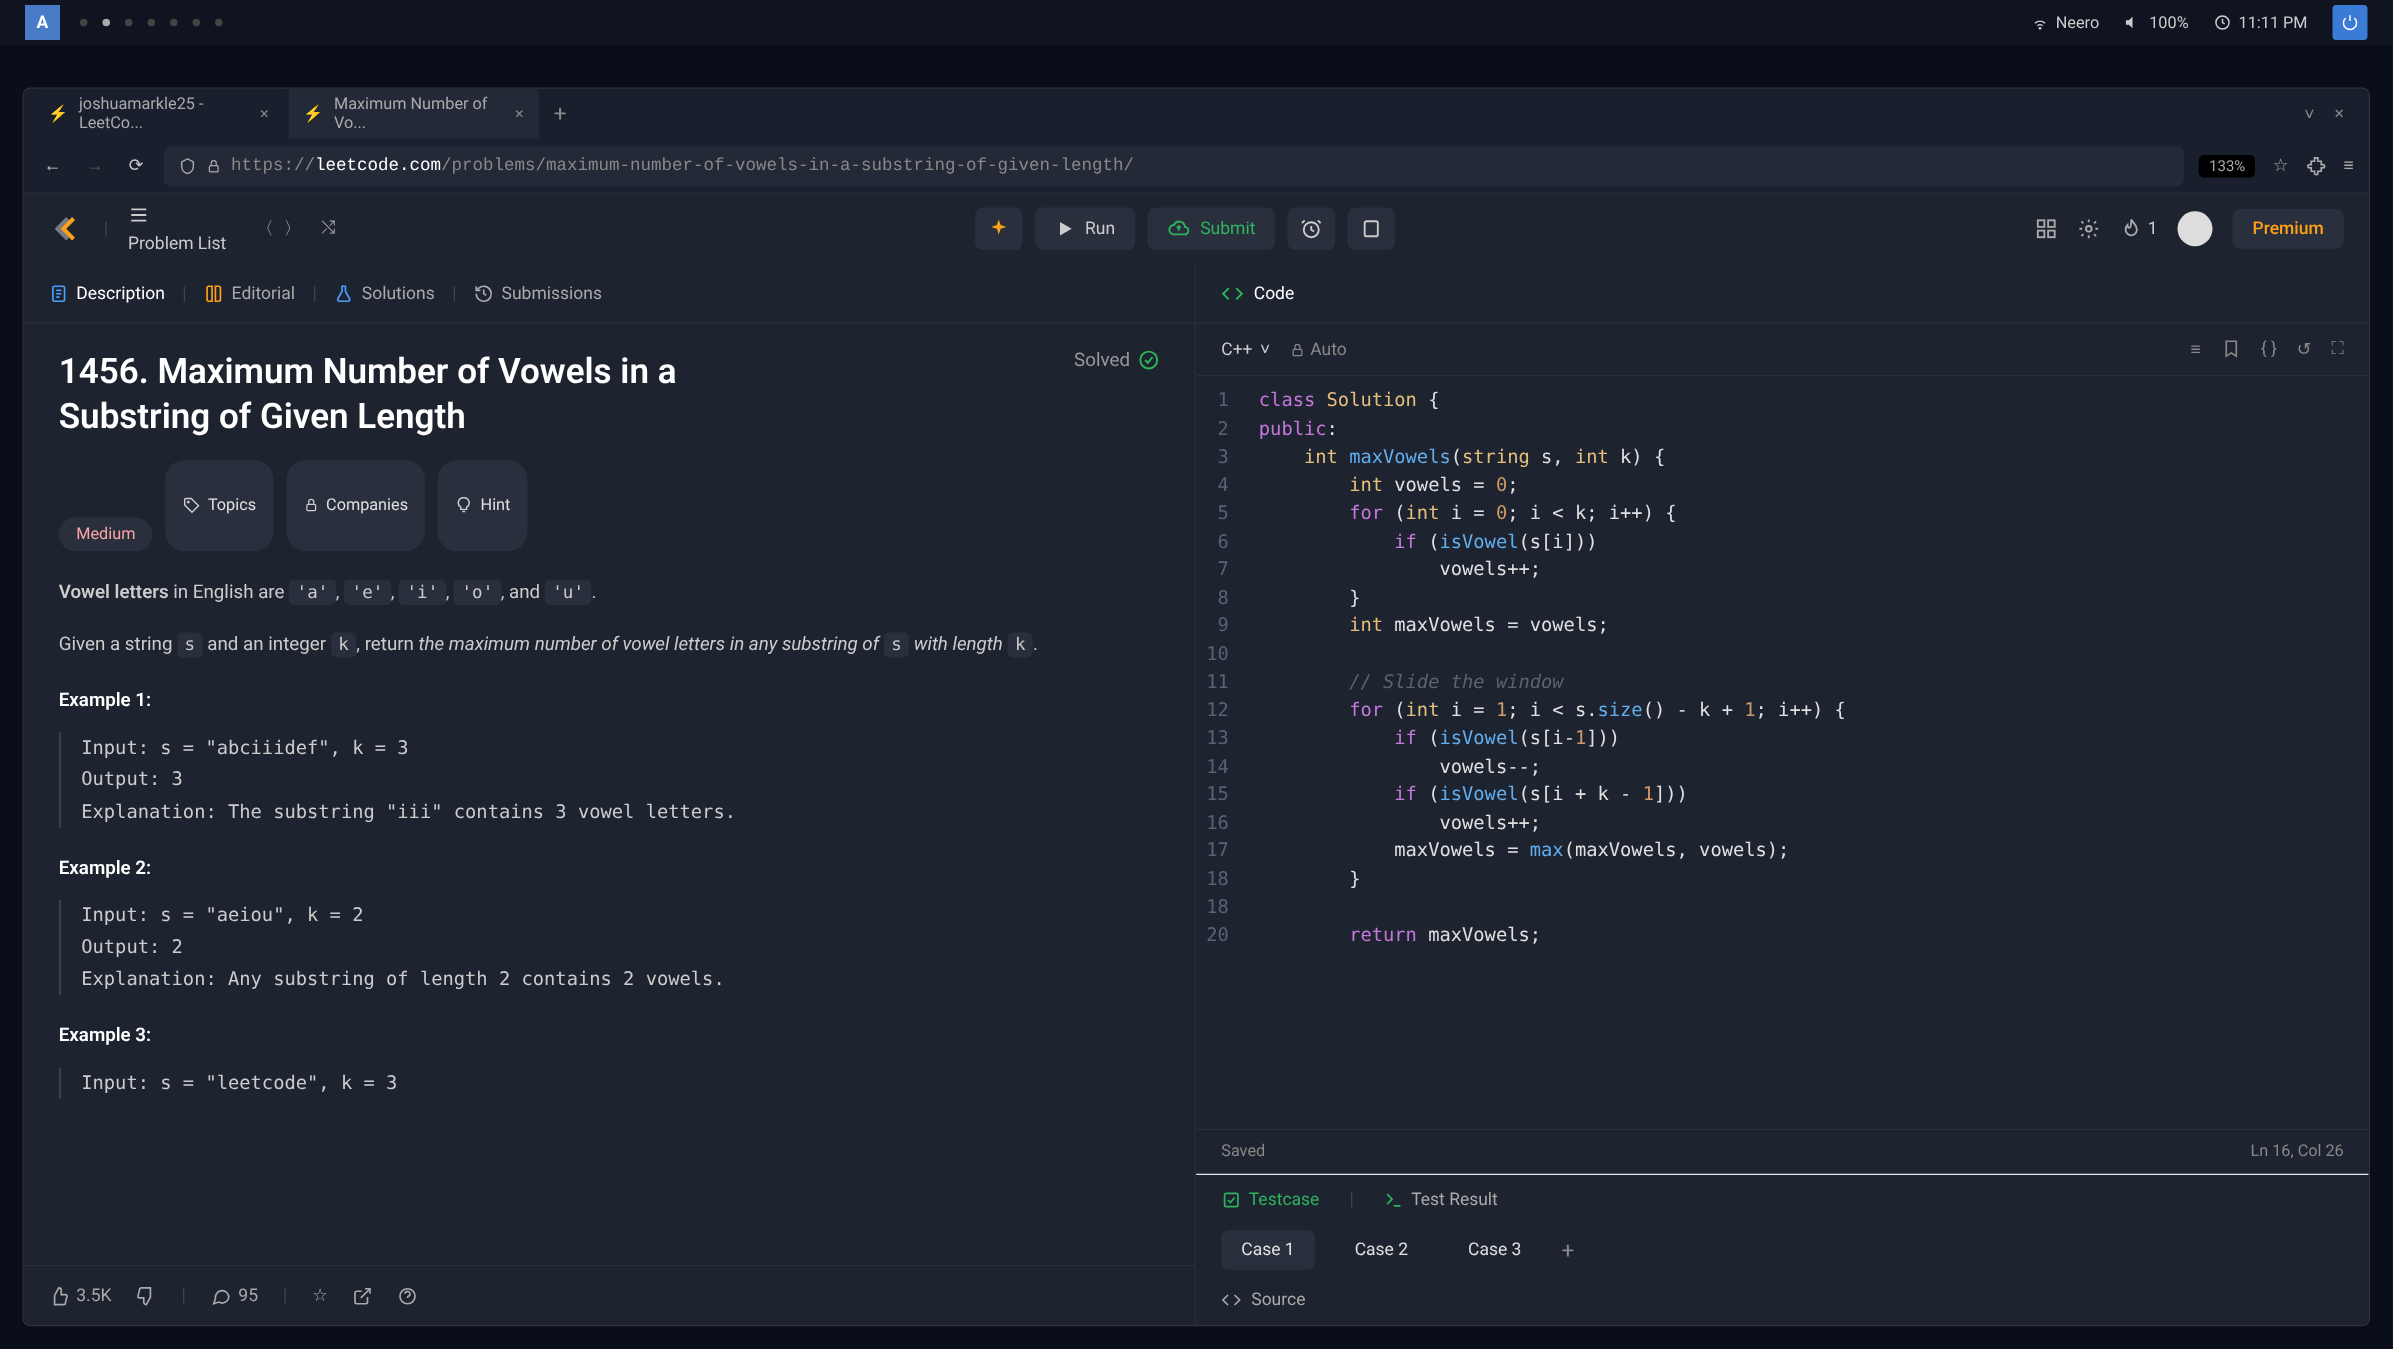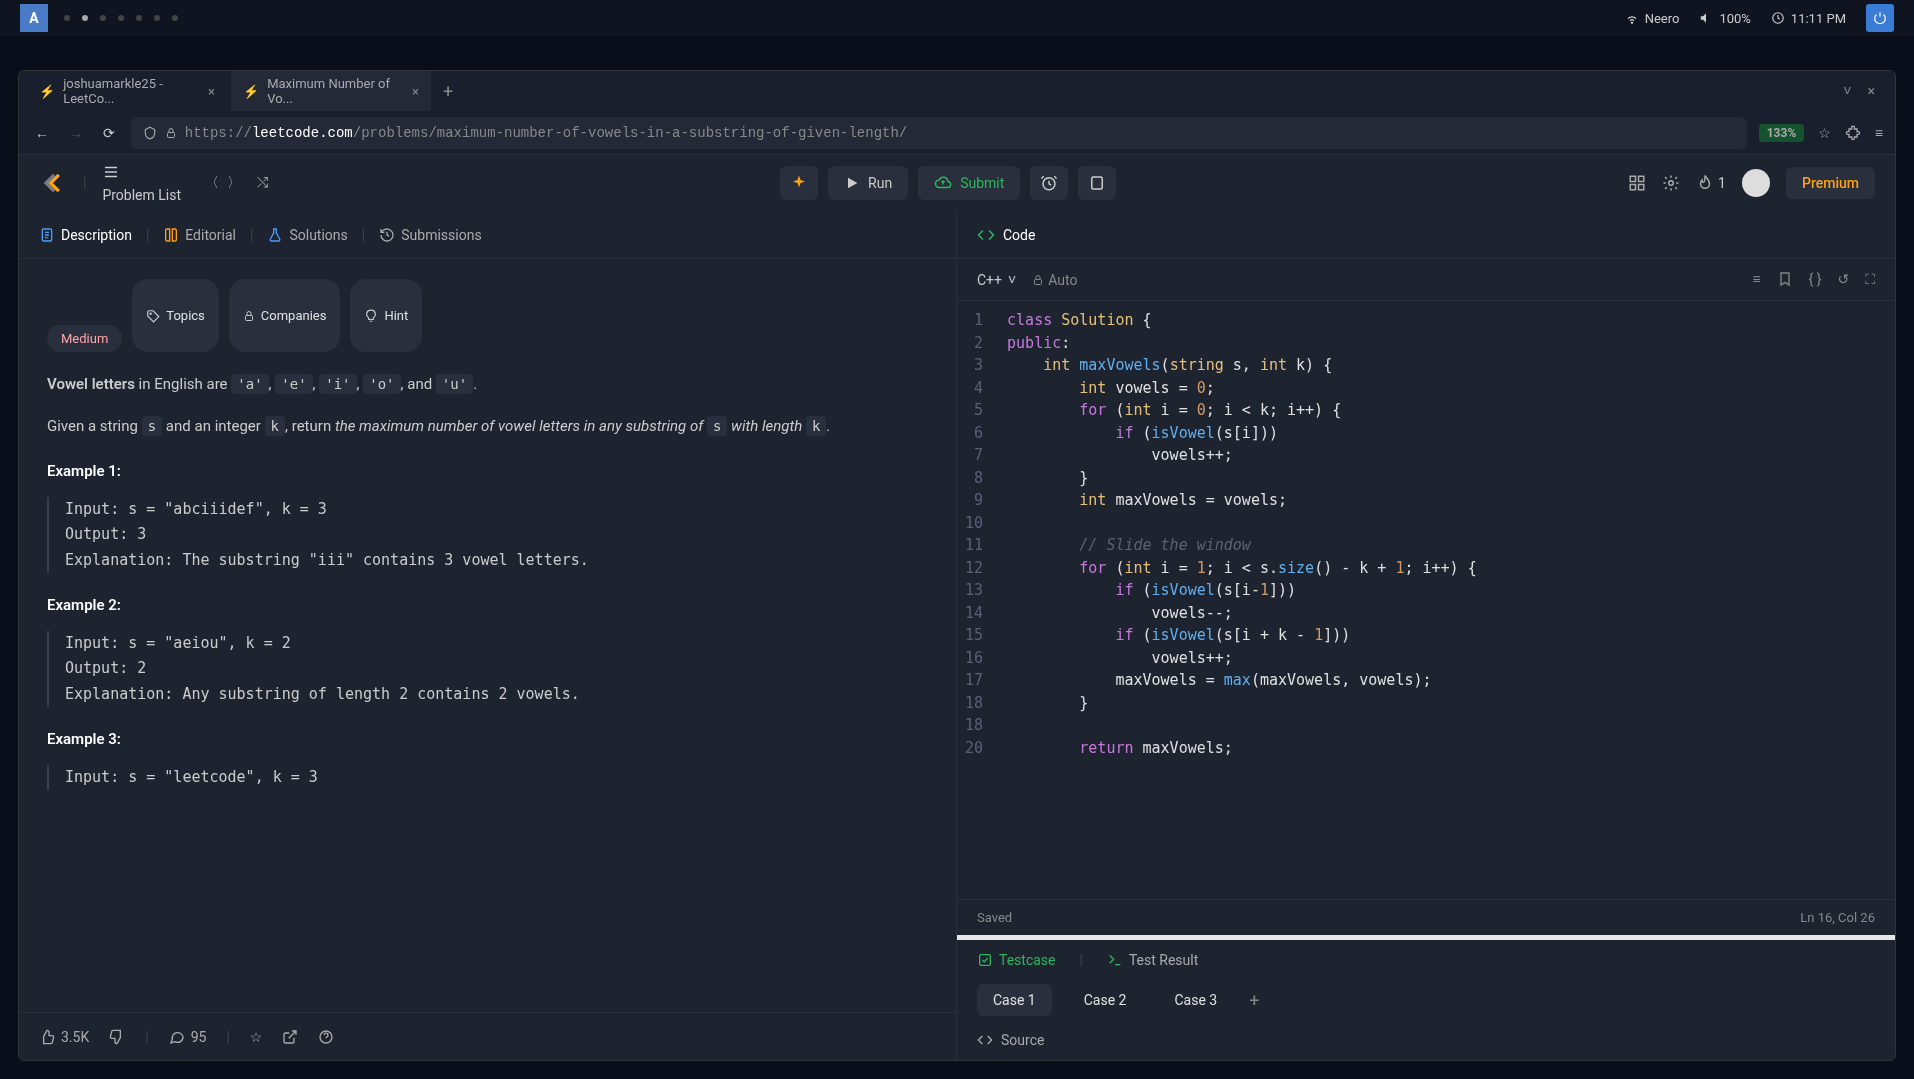--- a/index.html
+++ b/index.html
@@ -93,21 +93,21 @@
   border-radius: 6px;
   padding: 8px 12px;
   display: flex;
   align-items: center;
   gap: 8px;
   color: #aaa;
   font-size: 14px;
   font-family: Liberation Mono, monospace;
 }
 .url-right { display: flex; gap: 14px; align-items: center; color: #aaa; }
-.zoom-badge { background: #14532d; padding: 2px 8px; border-radius: 4px; font-size: 12px; font-weight: bold; }
+.zoom-badge { background: #000000; padding: 2px 8px; border-radius: 4px; font-size: 12px; }
 
 
 .lc-header {
   height: 56px;
   background: #1e2330;
   display: flex;
   align-items: center;
   padding: 0 20px;
   gap: 16px;
 }
@@ -275,21 +275,21 @@
   display: flex;
   align-items: center;
   padding: 0 20px;
   justify-content: space-between;
   color: #888;
   font-size: 13px;
   border-top: 1px solid #2a2f3e;
 }
 
 .test-panel {
-  border-top: 5px solid #e5e5e5;
+  border-top: 1px solid #e5e5e5;
   padding: 12px 20px;
 }
 .test-tabs { display: flex; gap: 24px; margin-bottom: 16px; }
 .test-tab { display: flex; align-items: center; gap: 6px; color: #aaa; cursor: pointer; }
 .test-tab.active { color: #2db55d; }
 .case-row { display: flex; gap: 16px; margin-bottom: 16px; align-items: center; }
 .case-btn {
   padding: 8px 16px;
   background: #2a2f3e;
   border-radius: 6px;
@@ -499,20 +499,30 @@
         <div class="left-tab">
           <svg class="tab-icon" viewBox="0 0 24 24" fill="none" stroke="#aaa" stroke-width="2">
               <path d="M3 12a9 9 0 1 0 3-6.7L3 8"></path>
               <path d="M3 3v5h5M12 7v5l3 2"></path>
             </svg>
           <span>Submissions</span>
         </div>
       </div>
 
       <div class="left-content">
+        <div class="problem-header">
+          <div class="problem-title">1456. Maximum Number of Vowels in a Substring of Given Length</div>
+          <div class="solved-badge">
+            <span>Solved</span>
+            <svg class="solved-check" width="18" height="18" viewBox="0 0 24 24" fill="none" stroke="#2db55d" stroke-width="2">
+                <circle cx="12" cy="12" r="9"></circle>
+                <path d="M8 12l3 3 5-6"></path>
+              </svg>
+          </div>
+        </div>
 
         <div class="tags-row">
           <div class="tag-pill tag-medium">Medium</div>
           <div class="tag-pill">
             <svg width="14" height="14" viewBox="0 0 24 24" fill="none" stroke="#ccc" stroke-width="2">
                 <path d="M3 12V5a2 2 0 0 1 2-2h7l10 10-9 9L3 12z"></path>
                 <circle cx="8" cy="8" r="1"></circle>
               </svg>
             <span>Topics</span>
           </div>

